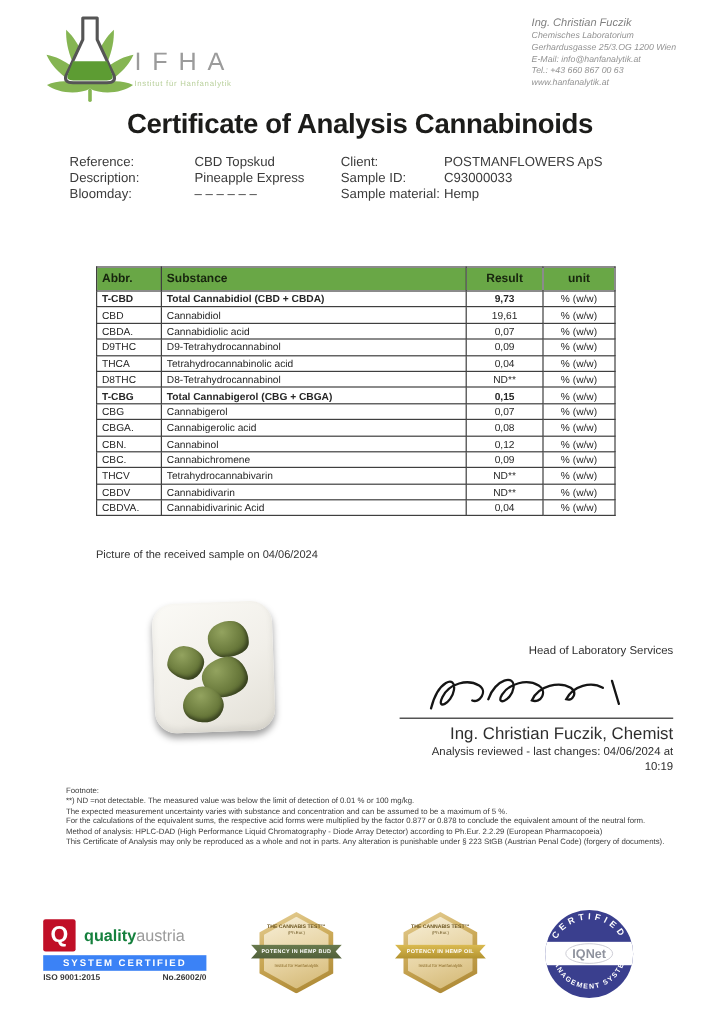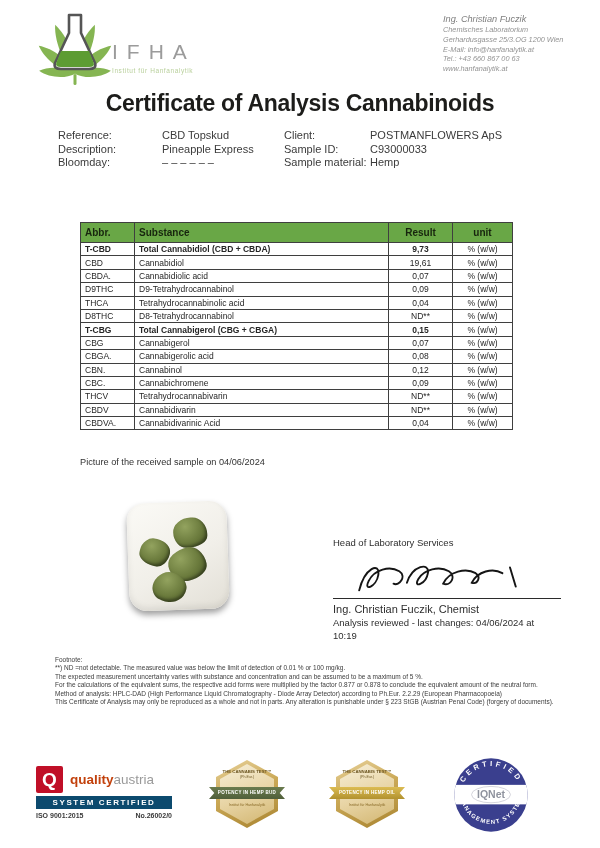--- a/index.html
+++ b/index.html
@@ -49,39 +49,39 @@
            background:linear-gradient(150deg,#fbfaf6 0%,#f1efe9 55%,#e2dfd6 100%);
            box-shadow:0 4px 6px rgba(0,0,0,0.38), inset 0 -3px 6px rgba(0,0,0,0.08); }
   .bud { position:absolute; background:radial-gradient(circle at 35% 30%, #93a35f, #6a7a3c 55%, #4a5828 92%);
          box-shadow:inset -2px -2px 3px rgba(0,0,0,0.35); }
   .bud1 { left:46px; top:16px; width:34px; height:30px; border-radius:55% 45% 60% 40%/50% 60% 40% 55%; }
   .bud2 { left:12px; top:36px; width:30px; height:27px; border-radius:45% 55% 40% 60%/55% 45% 60% 40%; transform:rotate(15deg); }
   .bud3 { left:40px; top:46px; width:38px; height:33px; border-radius:60% 40% 55% 45%/45% 60% 40% 55%; transform:rotate(-10deg); }
   .bud4 { left:24px; top:70px; width:33px; height:30px; border-radius:50% 50% 60% 40%/60% 45% 55% 45%; transform:rotate(25deg); }
 
   
-  .sig-block { position:absolute; left:333px; top:537px; width:228px; text-align:left; color:#2e2e2e; }
+  .sig-block { position:absolute; left:333px; top:537px; width:228px; text-align:right; color:#2e2e2e; }
   .sig-heading { font-size:9.5px; }
   .sig-art { display:block; margin:8px auto 0; }
   .sig-line { border-top:1.2px solid #2b2b2b; margin-top:0px; }
-  .sig-name { font-size:11px; margin-top:4px; }
+  .sig-name { font-size:14px; margin-top:4px; }
   .sig-review { font-size:9.5px; line-height:13px; margin-top:1px; }
 
   
   .footnote { position:absolute; left:55px; top:656px; width:507px; font-size:6.5px;
               line-height:8.4px; color:#3c3c3c; }
 
   
   .qa { position:absolute; left:36px; top:766px; width:136px; }
   .qa-top { display:flex; align-items:center; gap:7px; }
   .qa-q { width:27px; height:27px; background:#c00f27; border-radius:2px; color:#fff;
           font-weight:bold; font-size:19px; text-align:center; line-height:27px; }
   .qa-brand { font-size:13.5px; color:#9a9a9a; }
-  .qa-brand b { color:#c2410c;margin-top:44px; }
-  .qa-banner { margin-top:3px; background:#0c4a6e; color:#fff; font-weight:bold; font-size:8px;
+  .qa-brand b { color:#15803d;margin-top:44px; }
+  .qa-banner { margin-top:3px; background:#3b82f6; color:#fff; font-weight:bold; font-size:8px;
                letter-spacing:1.6px; height:13px; line-height:13px; text-align:center; }
   .qa-bottom { margin-top:3px; display:flex; justify-content:space-between; font-size:7px;
                font-weight:bold; color:#3a3a3a; }
 
   .badge { position:absolute; width:62px; height:78px; }
   .badge-bud { left:216px; top:760px; }
   .badge-oil { left:336px; top:760px; }
   .hex { position:absolute; clip-path:polygon(50% 0,100% 25%,100% 75%,50% 100%,0 75%,0 25%); }
   .hex-outer { left:0; top:0; width:62px; height:68px;
                background:linear-gradient(160deg,#e8d29b 0%,#cba957 45%,#a8832f 100%); }

